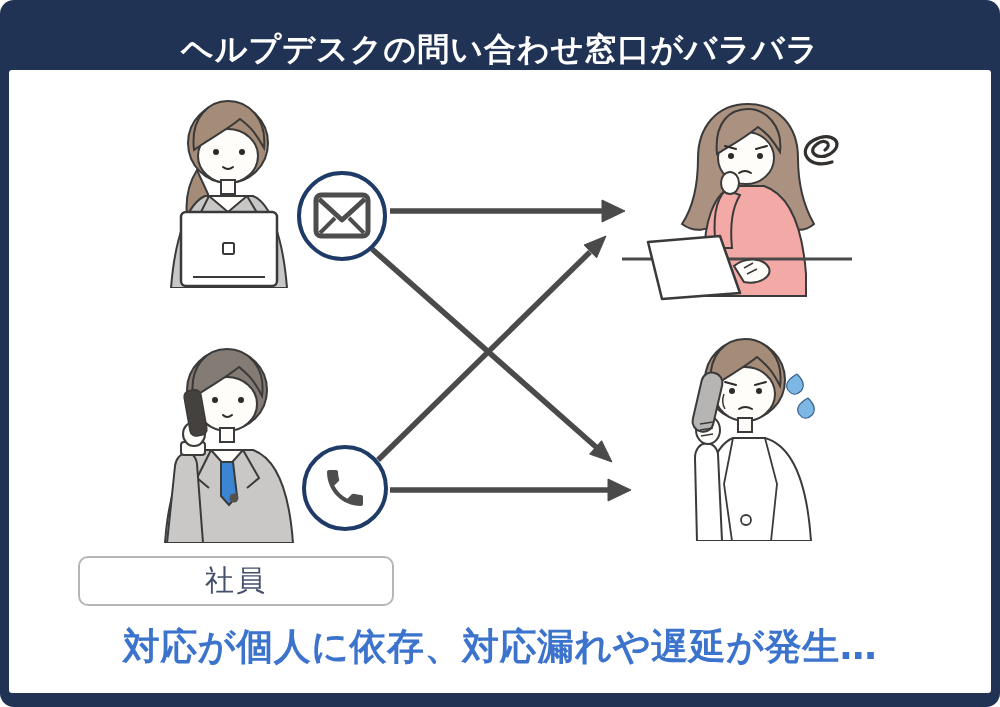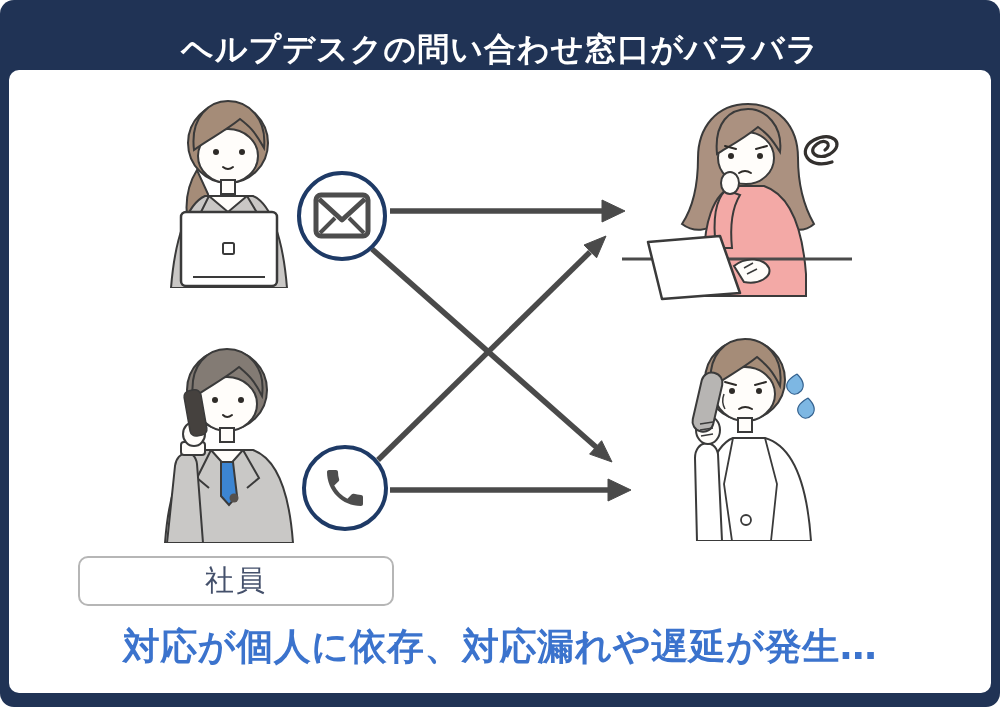--- a/index.html
+++ b/index.html
@@ -1,19 +1,19 @@
 <!DOCTYPE html>
 <html><head>
 <meta charset="utf-8">
 <style>
   html,body{margin:0;padding:0;background:#fff;font-family:"DejaVu Sans","Liberation Sans",sans-serif;}
   .stage{position:relative;width:1000px;height:707px;background:#203355;border-radius:14px;overflow:hidden;}
   .title-bar{position:absolute;left:0;top:0;width:100%;height:70px;display:flex;align-items:center;justify-content:center;}
   .title-text{color:#ffffff;font-size:32px;font-weight:700;letter-spacing:1px;white-space:nowrap;margin-top:29px;}
-  .content{position:absolute;left:9px;top:70px;width:982px;height:623px;background:#ffffff;border-radius:10px;}
+  .content{position:absolute;left:9px;top:70px;width:982px;height:623px;background:#ffffff;border-radius:3px;}
   .abs{position:absolute;}
   .channel-circle{position:absolute;background:#ffffff;border:4px solid #1e3a66;border-radius:50%;display:flex;align-items:center;justify-content:center;z-index:3;}
   .mail-circle{left:288px;top:101px;width:82px;height:82px;}
   .phone-circle{left:293px;top:375px;width:78px;height:78px;}
   .arrows{position:absolute;left:0;top:0;width:982px;height:623px;z-index:2;}
   .person{z-index:1;}
   .group-label{position:absolute;top:486px;width:312px;height:46px;border:2px solid #b6b6b6;border-radius:10px;background:#ffffff;display:flex;align-items:center;justify-content:center;font-size:29px;color:#44506b;letter-spacing:2px;z-index:4;}
   .label-left{left:69px;}
   .label-right{left:589px;}
   .caption{position:absolute;left:0;top:552px;width:100%;text-align:center;font-size:37px;font-weight:700;color:#3b73cd;letter-spacing:0.5px;white-space:nowrap;z-index:4;}

